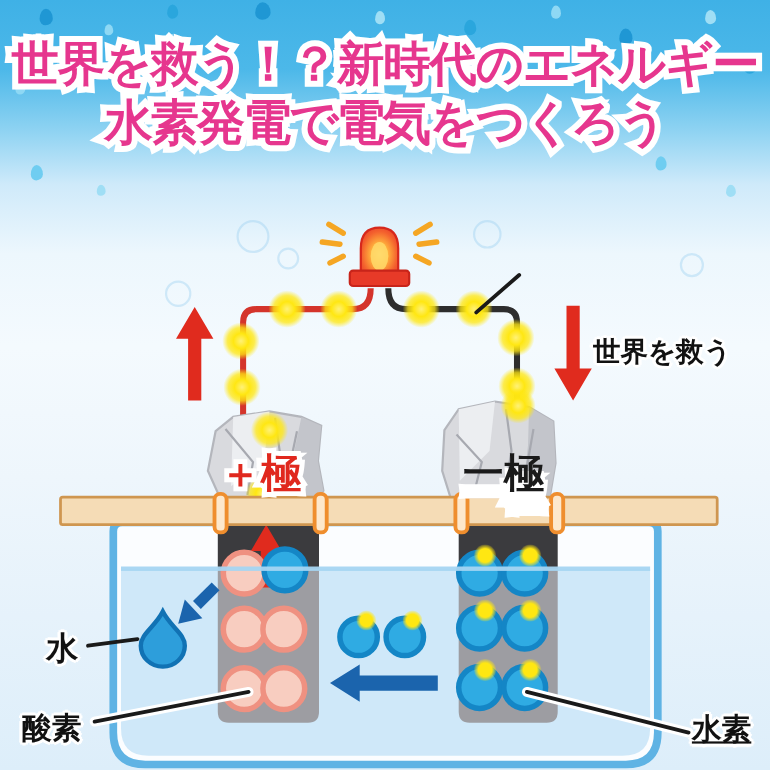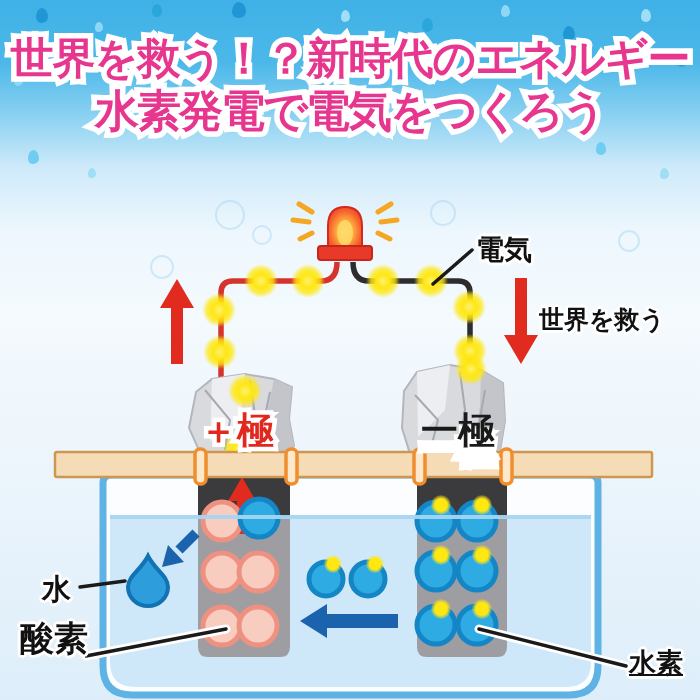--- a/index.html
+++ b/index.html
@@ -215,43 +215,40 @@
       <span class="fill">世界を救う！？新時代のエネルギー</span>
     </span>
   </div>
   <div class="title-line main-title">
     <span class="dup">
       <span class="stroke">水素発電で電気をつくろう</span>
       <span class="fill">水素発電で電気をつくろう</span>
     </span>
   </div>
 
-  <div class="lbl" style="left:476px;top:231px;font-size:28px;">
-    <span>電気</span>
-  </div>
   <div class="lbl" style="left:539px;top:303px;font-size:25px;">
     <span>世界を救う</span>
   </div>
 
   <div class="pole pole-plus" style="left:177px;top:406px;">
     <span class="dup">
       <span class="stroke">＋極</span>
       <span class="fill">＋極</span>
     </span>
   </div>
   <div class="pole pole-minus" style="left:398px;top:406px;">
     <span class="dup">
       <span class="stroke">一極</span>
       <span class="fill">一極</span>
     </span>
   </div>
 
   <div class="lbl" style="left:42px;top:570px;font-size:29px;">
     <span>水</span>
   </div>
-  <div class="lbl" style="left:20px;top:616px;font-size:34px;">
+  <div class="lbl" style="left:20px;top:644px;font-size:27px;">
     <span>酸素</span>
   </div>
   <div class="lbl" style="left:629px;top:645px;font-size:27px;text-decoration:underline;">
     <span>水素</span>
   </div>
 
 </div>
 
 </body></html>

